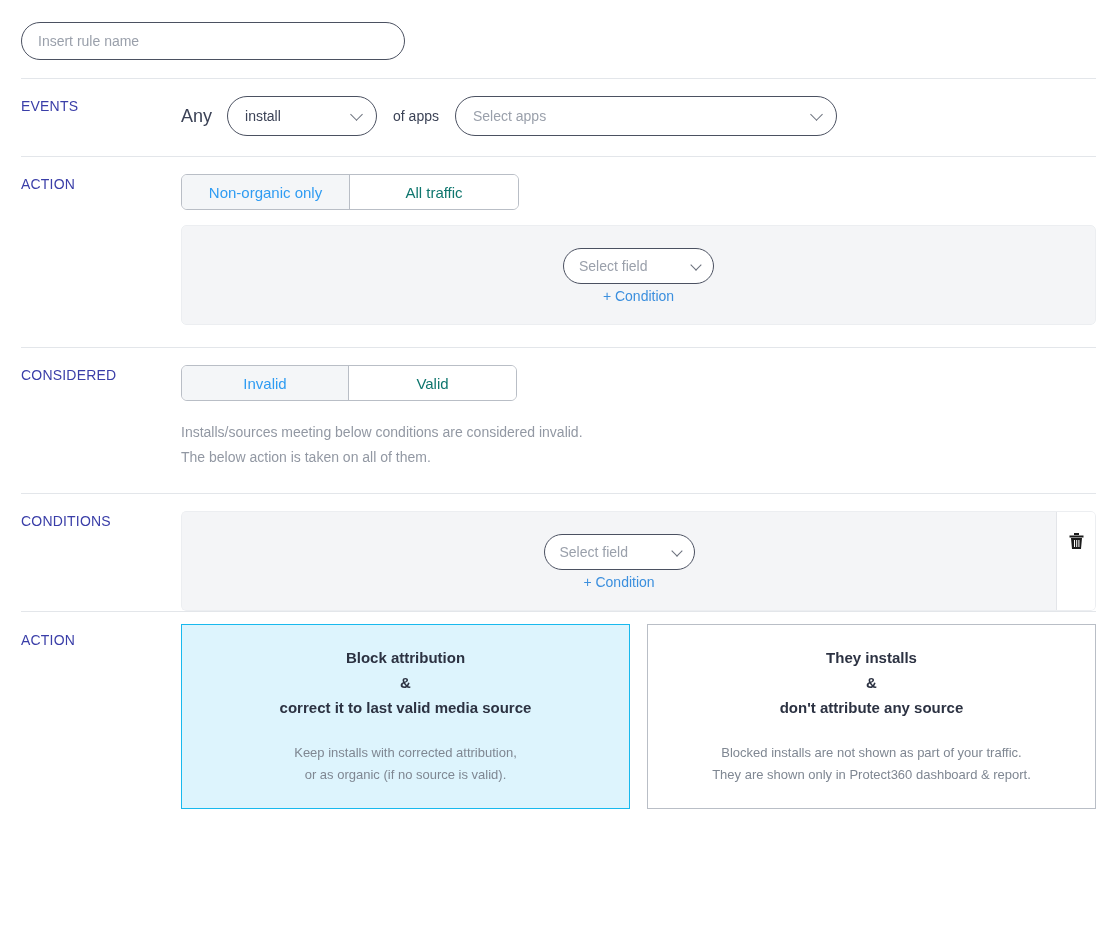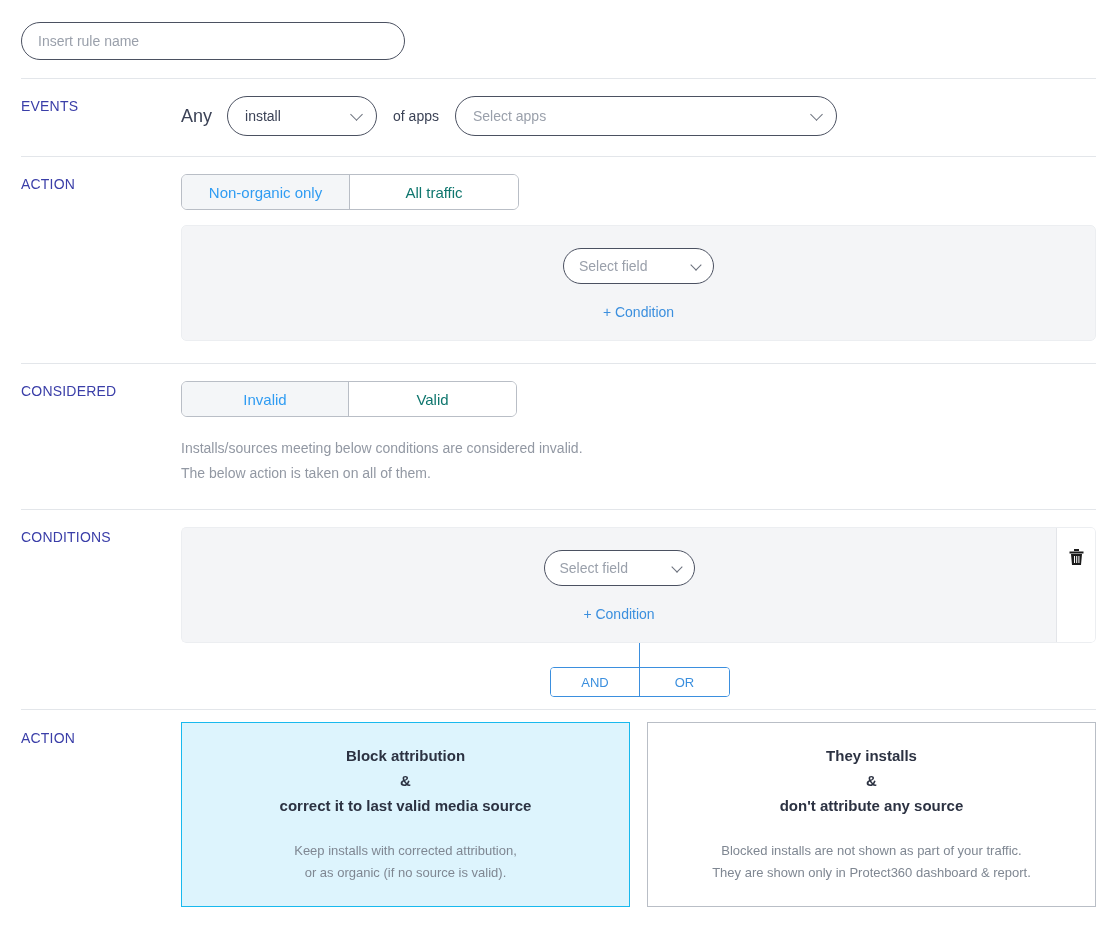--- a/index.html
+++ b/index.html
@@ -154,21 +154,21 @@
     display: flex;
     flex-direction: column;
     align-items: center;
     flex: 1 1 auto;
   }
   .cond-box.with-trash {
     border-radius: 5px 0 0 5px;
     border-right: none;
   }
   .add-condition {
-    margin-top: 20px;
+    margin-top: 4px;
     font-size: 14px;
     color: #3b8fde;
     cursor: pointer;
   }
   .trash-panel {
     flex: 0 0 40px;
     background: #ffffff;
     border: 1px solid #eceef1;
     border-left: 1px solid #e3e5e9;
     border-radius: 0 5px 5px 0;
@@ -348,27 +348,20 @@
             <path d="M2 5 h11 l-1 11 h-9 z" fill="#1b1b1b"></path>
             <rect x="5" y="7" width="1" height="7" fill="#ffffff"></rect>
             <rect x="7.2" y="7" width="1" height="7" fill="#ffffff"></rect>
             <rect x="9.4" y="7" width="1" height="7" fill="#ffffff"></rect>
           </svg>
         </div>
       </div>
     </div>
   </div>
 
-  <div class="andor-zone">
-    <div class="andor-line"></div>
-    <div class="andor">
-      <div class="seg">AND</div>
-      <div class="seg">OR</div>
-    </div>
-  </div>
 
   <div class="divider"></div>
 
   <div class="row action-row">
     <div class="row-label" style="padding-top:8px;">ACTION</div>
     <div class="row-body">
       <div class="cards">
 
         <div class="card selected">
           <div class="title">Block attribution</div>

